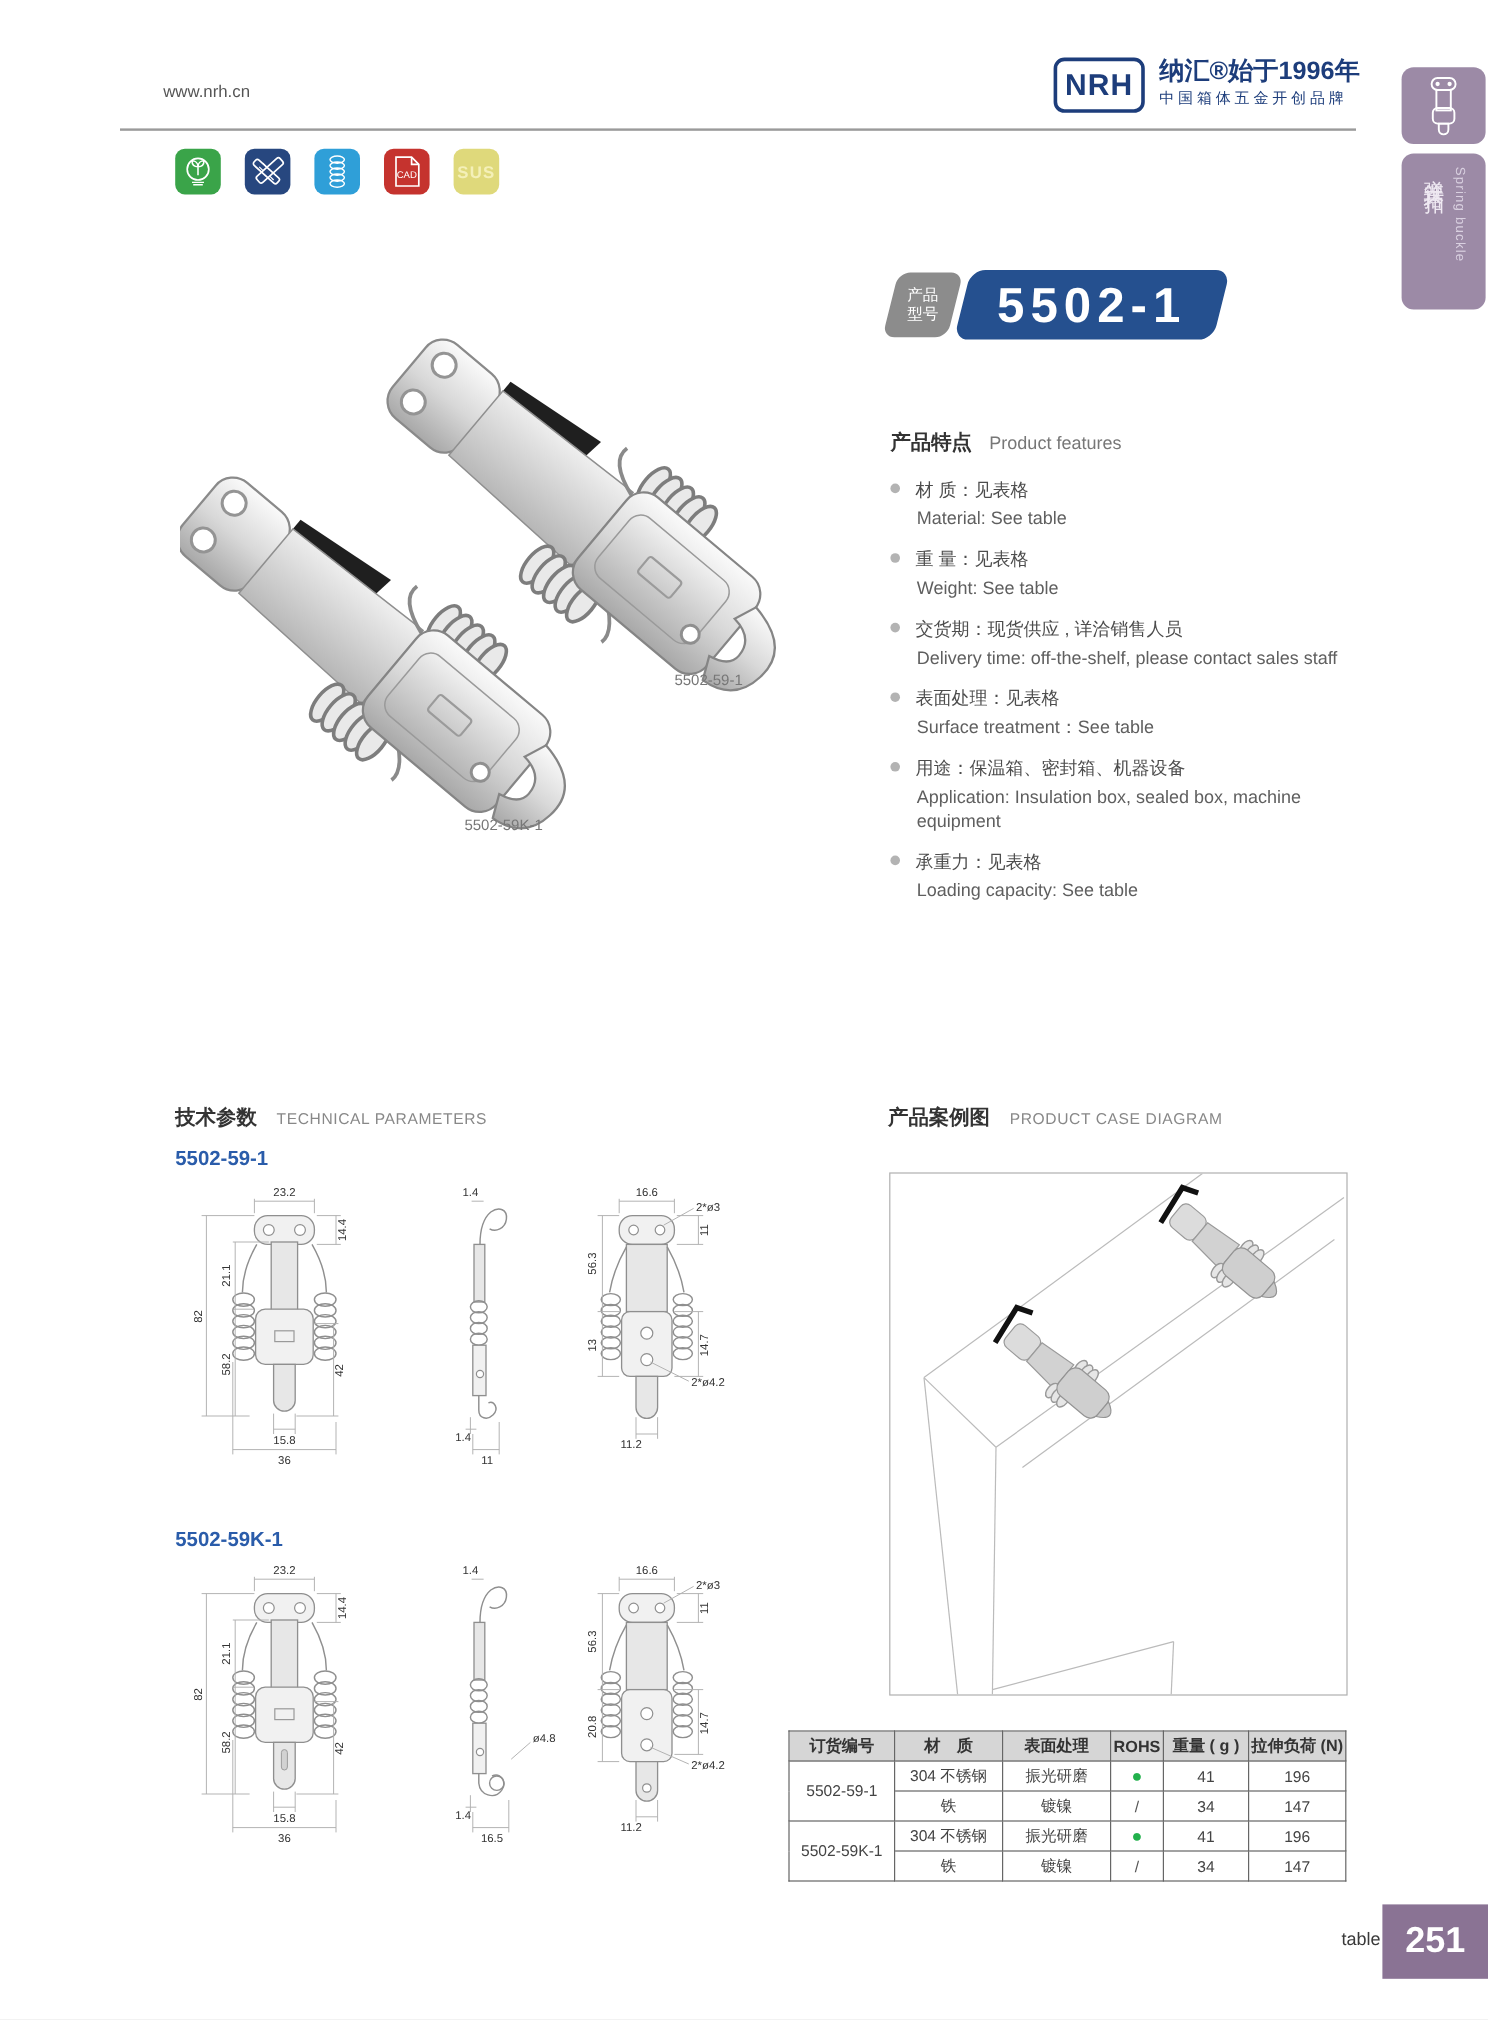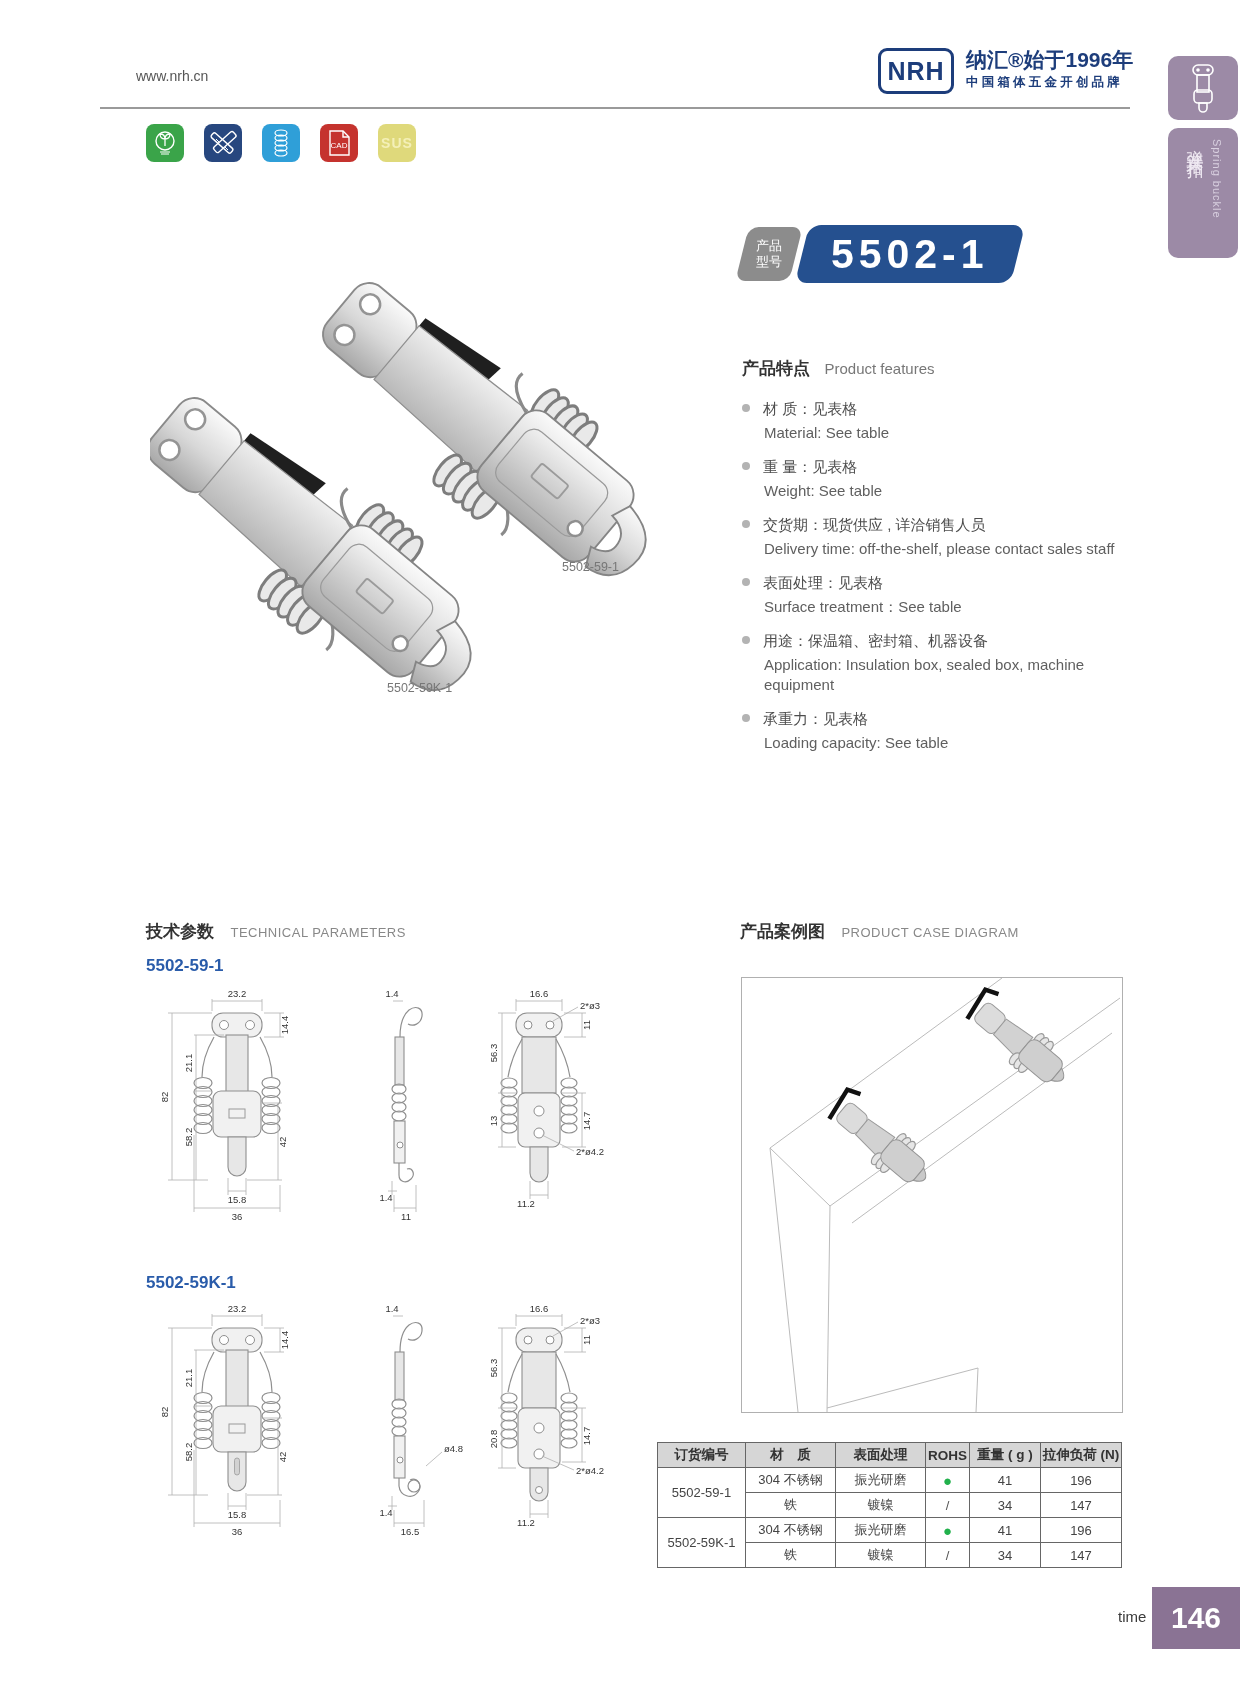--- a/index.html
+++ b/index.html
@@ -4,21 +4,21 @@
 <style>
   html,body{margin:0;padding:0;background:#e8e8e8;font-family:"Liberation Sans",sans-serif;}
   .page{position:relative;width:1240px;height:1683px;background:#ffffff;margin:0 auto;overflow:hidden;padding-left:32px;}
   .abs{position:absolute;}
   
   .url{font-size:14px;color:#555;}
   .topline{height:2px;background:#9a9a9a;}
   .logo-box{width:70px;height:40px;border:3px solid #1d3d7b;border-radius:9px;display:flex;align-items:center;justify-content:center;}
   .logo-box span{font-size:25px;font-weight:bold;color:#1d3d7b;letter-spacing:1px;}
   .brand1{font-size:21px;font-weight:bold;color:#1d3d7b;line-height:1.1;}
-  .brand2{font-size:12.5px;font-weight:bold;color:#1d3d7b;letter-spacing:3.2px;margin-top:3px;}
+  .brand2{font-size:12.5px;font-weight:normal;color:#1d3d7b;letter-spacing:3.2px;margin-top:3px;}
   
   .cert{width:38px;height:38px;border-radius:8px;display:flex;align-items:center;justify-content:center;}
   
   .sidetab{background:#9c8aa6;border-radius:10px;display:flex;align-items:center;justify-content:center;}
   .vtext{writing-mode:vertical-rl;}
   .side-cn{font-size:17px;color:#efe9f2;letter-spacing:4px;}
   .side-en{font-size:11px;color:#d9d0e0;letter-spacing:1px;margin-left:4px;padding-top:3px;}
   
   .badge{width:54px;height:54px;background:#8c8c8c;border-radius:10px;transform:skewX(-14deg);display:flex;align-items:center;justify-content:center;}
   .badge span{transform:skewX(14deg);color:#fff;font-size:13px;line-height:1.25;text-align:center;}
@@ -585,18 +585,18 @@
     <tr>
       <td>铁</td>
       <td>镀镍</td>
       <td class="rohs-na">/</td>
       <td>34</td>
       <td>147</td>
     </tr>
   </tbody>
     </table>
 
-  <div class="abs page-word" style="left:1118px;top:1608px;">time</div>
+  <div class="abs page-word" style="left:1118px;top:1608px;">table</div>
   <div class="abs page-box" style="left:1152px;top:1587px;">
-    <span>146</span>
+    <span>251</span>
   </div>
 
 </div>
 
 </body></html>

